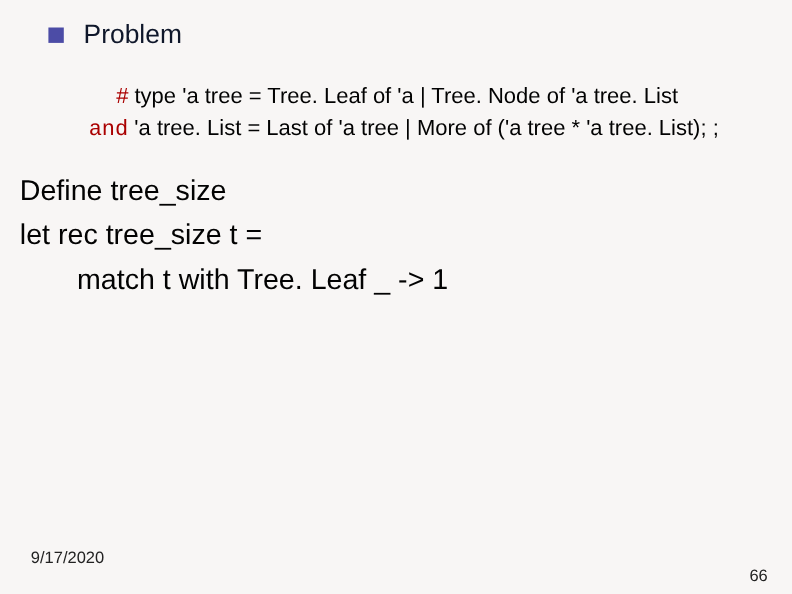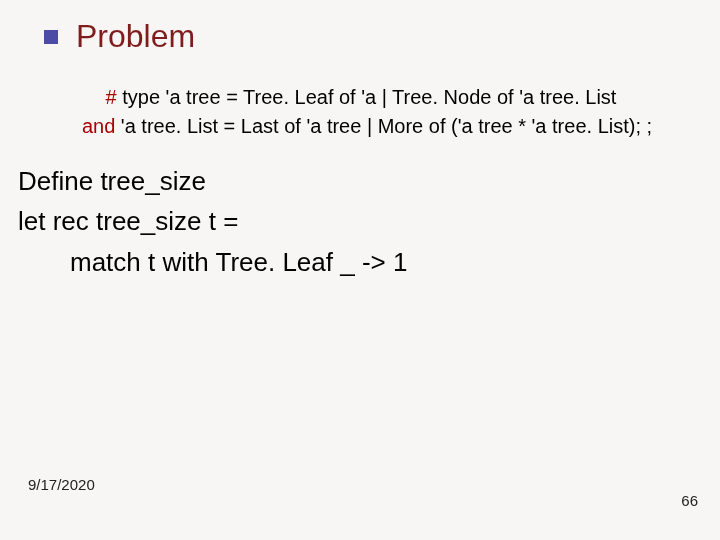--- a/index.html
+++ b/index.html
@@ -21,63 +21,63 @@
       padding: 18px 0 4px 44px;
     }
     .bullet {
       width: 14px;
       height: 14px;
       background: #4c4ca6;
       margin-right: 18px;
       flex-shrink: 0;
     }
     .title {
-      font-size: 32px;
+      font-size: 24px;
       font-weight: normal;
-      color: #7f1d1d;
+      color: #0f172a;
     }
     .content {
       padding: 24px 16px 0 18px;
     }
     .type-def {
       font-family: Arial, sans-serif;
       font-size: 20px;
       color: #020202;
       line-height: 1.45;
       margin-bottom: 10px;
       text-align: center;
     }
     .hash {
       color: #aa0000;
       font-family: Arial, sans-serif;
     }
     .andkw {
       color: #aa0000;
-      font-family: Liberation Sans, sans-serif;
+      font-family: Liberation Mono, monospace;
       margin-left: 12px;
     }
     .body-lines {
       font-family: Verdana, Geneva, sans-serif;
       font-size: 26px;
       color: #020202;
       line-height: 1.55;
       margin-top: 20px;
     }
     .indent1 {
       padding-left: 52px;
     }
     .indent2 {
       padding-left: 52px;
     }
     .highlight {
       color: #c00000;
     }
     .footer {
       position: absolute;
-      bottom: 31px;
+      bottom: 8px;
       left: 0;
       right: 0;
       padding: 0 22px 0 28px;
       display: flex;
       justify-content: space-between;
       align-items: center;
       font-family: Arial, sans-serif;
     }
     .date {
       font-size: 15px;

